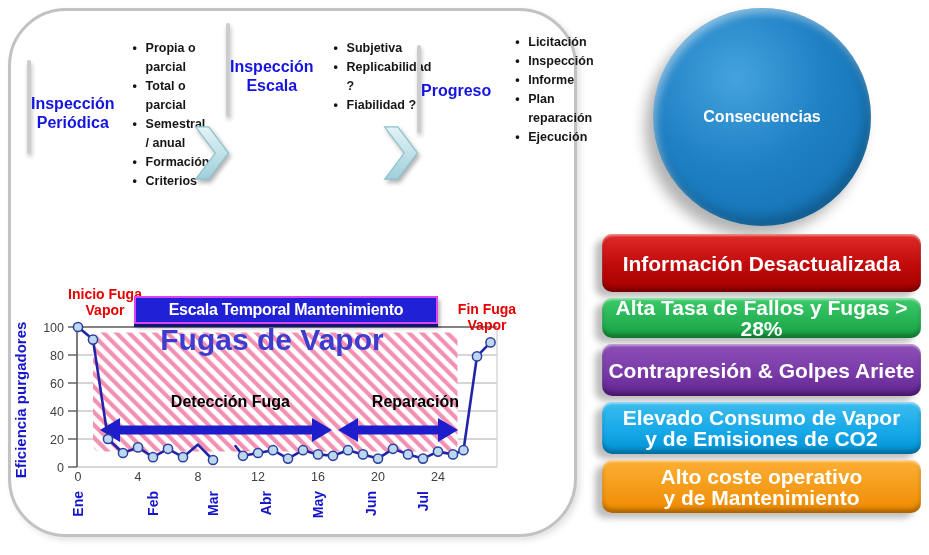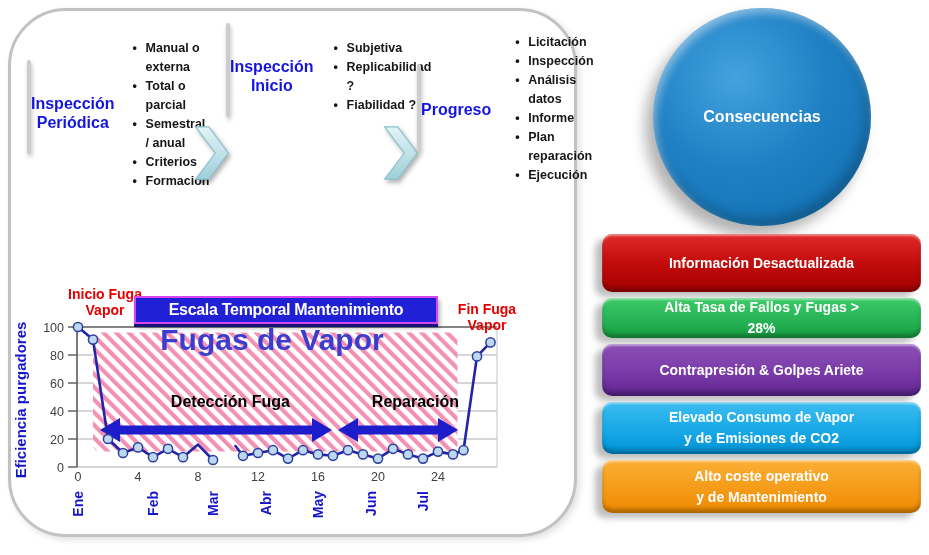--- a/index.html
+++ b/index.html
@@ -51,21 +51,21 @@
   #phase-2{left:329px;top:393px;width:130px;}
   
   .circle{position:absolute;left:653px;top:8px;width:218px;height:218px;border-radius:50%;
     background:radial-gradient(circle at 38% 32%, #44a3de 0%, #1f80c4 45%, #0e6cac 100%);
     box-shadow:-8px 10px 14px rgba(0,0,0,0.30),
       inset 3px 5px 8px rgba(255,255,255,0.45), inset -4px -8px 12px rgba(0,0,0,0.22);
     display:flex;align-items:center;justify-content:center;}
   .circle-text{color:#fff;font-weight:bold;font-size:16px;}
   #consequence-bars{position:absolute;left:602px;top:234px;width:319px;}
   .cons-bar{border-radius:10px;margin-bottom:6px;display:flex;flex-direction:column;
-    align-items:center;justify-content:center;color:#fff;font-weight:bold;font-size:14px;
+    align-items:center;justify-content:center;color:#fff;font-weight:bold;font-size:21px;
     line-height:21px;text-align:center;
     box-shadow:-7px 5px 6px rgba(110,110,110,0.45),
       inset 0 2px 2px rgba(255,255,255,0.45), inset 0 -4px 4px rgba(0,0,0,0.28);}
 </style>
 </head>
 <body>
 
 <div class="stage">
 
   <div class="left-panel">
@@ -119,25 +119,25 @@
           <path d="M17 18 L17 26 L23 29" stroke="#c83c28" stroke-width="2.5" fill="none" stroke-linecap="round"></path>
           <ellipse cx="101" cy="71" rx="13" ry="5" fill="#e8c43c" opacity="0.85"></ellipse>
           <circle cx="101" cy="30" r="8.5" fill="#f4f4f4" stroke="#c9c9c9" stroke-width="1.5"></circle>
           <rect x="93" y="40" width="16" height="23" rx="8" fill="#f1f1f1" stroke="#c9c9c9" stroke-width="1.5"></rect>
           <rect x="95" y="60" width="5" height="12" rx="2.5" fill="#f1f1f1" stroke="#c9c9c9"></rect>
           <rect x="103" y="60" width="5" height="12" rx="2.5" fill="#f1f1f1" stroke="#c9c9c9"></rect>
         </svg>
       </div>
       <div class="step-title"><span>Inspección</span><br><span>Periódica</span></div>
       <ul class="bullets">
-          <li>Manual o externa</li>
+          <li>Propia o parcial</li>
           <li>Total o parcial</li>
           <li>Semestral / anual</li>
+          <li>Formación</li>
           <li>Criterios</li>
-          <li>Formación</li>
         </ul>
     </div>
 
     <svg class="chevron" id="chevron-1" viewBox="0 0 44 70">
       <defs>
           <linearGradient id="chev-g1" x1="0" y1="0" x2="0" y2="1">
         <stop offset="0" stop-color="#e3f4f7"></stop>
             <stop offset="1" stop-color="#9fcfd9"></stop>
           </linearGradient>
         </defs>
@@ -156,21 +156,21 @@
             <path d="M28 52 l14 6 -3 6 -13 -5 z"></path>
             <circle cx="56" cy="24" r="9"></circle>
             <path d="M48 34 q9 -5 16 2 l4 15 -9 21 -7 -3 6 -17 -10 -5 z"></path>
             <path d="M60 42 l16 9 -4 6 -15 -9 z"></path>
             <circle cx="88" cy="20" r="8.5"></circle>
             <path d="M81 30 q9 -5 15 2 l3 13 9 14 -7 5 -9 -14 -9 -4 z"></path>
             <path d="M79 58 l10 10 -6 5 -9 -11 z"></path>
           </g>
         </svg>
       </div>
-      <div class="step-title"><span>Inspección</span><br><span>Inicio</span></div>
+      <div class="step-title"><span>Inspección</span><br><span>Escala</span></div>
       <ul class="bullets">
           <li>Subjetiva</li>
           <li>Replicabilidad ?</li>
           <li>Fiabilidad ?</li>
         </ul>
     </div>
 
     <svg class="chevron" id="chevron-2" viewBox="0 0 44 70">
       <defs>
           <linearGradient id="chev-g2" x1="0" y1="0" x2="0" y2="1">
@@ -196,21 +196,20 @@
             <rect x="90" y="10" width="15" height="5" fill="#f9729f"></rect>
           </g>
           <path d="M26 38 C 50 28, 68 24, 90 13" stroke="#2233cc" stroke-width="3" fill="none"></path>
           <path d="M98 6 l4 10 -12 -2 z" fill="#2233cc"></path>
         </svg>
       </div>
       <div class="step-title"><span>Progreso</span></div>
       <ul class="bullets">
           <li>Licitación</li>
           <li>Inspección</li>
-          <li>Análisis datos</li>
           <li>Informe</li>
           <li>Plan reparación</li>
           <li>Ejecución</li>
         </ul>
     </div>
   </div>
 
   <svg id="chart-svg" viewBox="0 0 575 262">
       <defs>
         <pattern id="hatch" width="9" height="9" patternUnits="userSpaceOnUse" patternTransform="rotate(-45)">

